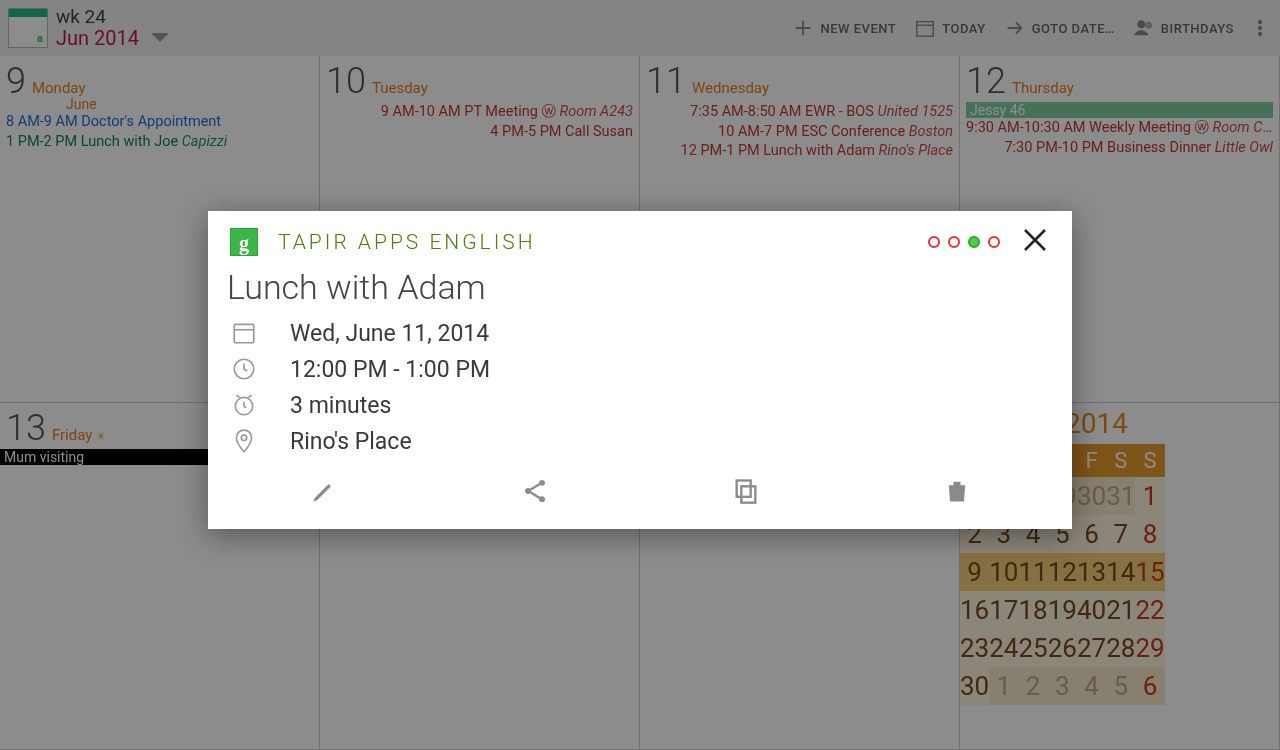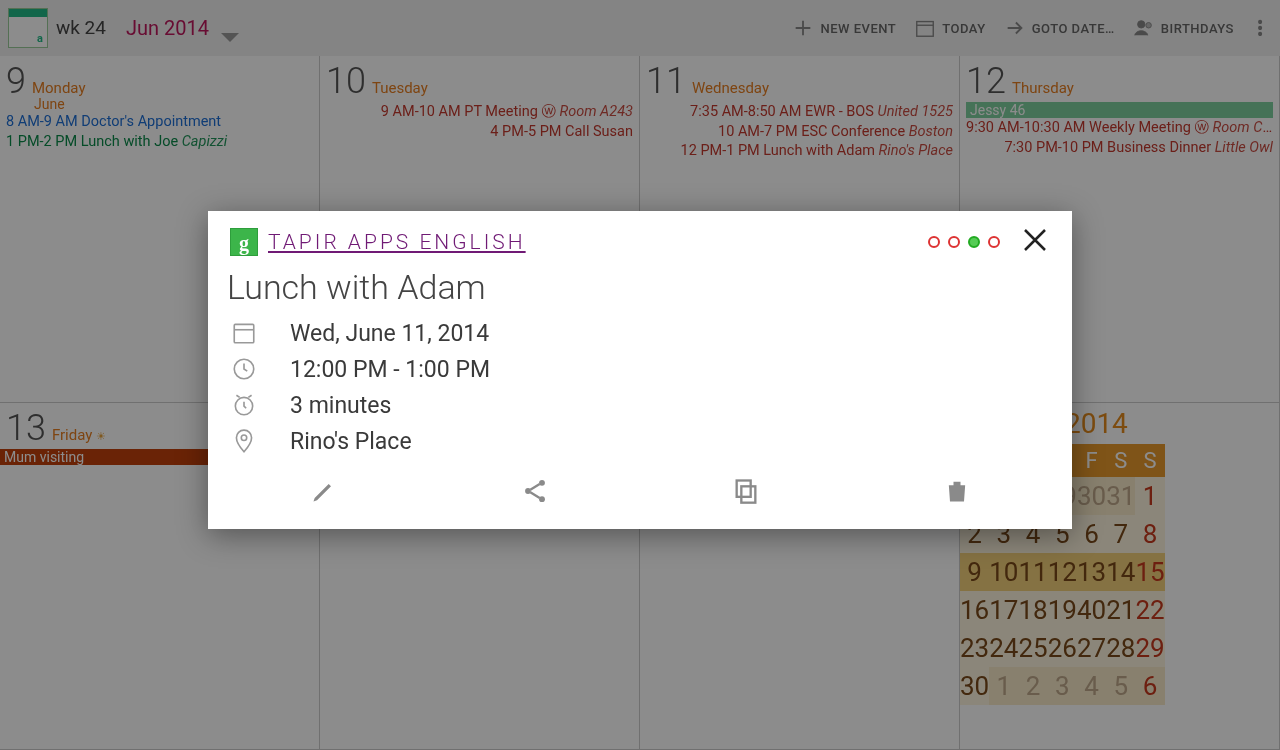--- a/index.html
+++ b/index.html
@@ -2,66 +2,66 @@
 <html><head>
 <meta charset="utf-8">
 <style>
 * { margin:0; padding:0; box-sizing:border-box; font-family:"Roboto","Helvetica Neue",Arial,sans-serif; }
 body { width:1280px; height:750px; overflow:hidden; background:#5e5e5e; position:relative; }
 
 .toolbar { position:absolute; top:0; left:0; right:0; height:56px; background:#f0f0f0; display:flex; align-items:center; padding:0 8px; }
 .cal-icon { width:40px; height:40px; background:#fff; border:1px solid #9c9; position:relative; margin-right:8px; }
 .cal-icon::before { content:""; position:absolute; top:0; left:0; right:0; height:8px; background:#2b8; }
 .cal-icon::after { content:"a"; position:absolute; bottom:2px; right:4px; font-size:11px; font-weight:bold; color:#2b8; }
-.wk-block { display:flex; flex-direction:row; line-height:1.15;gap:20px; }
+.wk-block { display:flex; flex-direction:column; line-height:1.15; }
 .wk-line { font-size:19px; color:#444; }
 .wk-sub { font-size:20px; color:#be185d; }
 .spinner-tri { width:0; height:0; border-left:9px solid transparent; border-right:9px solid transparent; border-top:9px solid #999; margin-left:12px; margin-top:18px; }
 
 .tb-btn { display:flex; align-items:center; gap:6px; margin-left:18px; color:#666; font-size:13px; font-weight:500; letter-spacing:.5px; cursor:pointer; }
 .tb-btn svg { width:22px; height:22px; stroke:#888; fill:#888; }
 .tb-spacer { flex:1; }
 .overflow-dots { width:24px; text-align:center; color:#888; font-size:20px; line-height:6px; letter-spacing:0; margin-left:14px; cursor:pointer;}
 .overflow-dots span{display:block;height:6px;}
 
 
 .week { position:absolute; top:56px; left:0; right:0; bottom:0; display:grid; grid-template-columns:repeat(4,1fr); grid-template-rows:1fr 1fr; background:#fff; }
 .cell { border-right:1px solid #ccc; border-bottom:1px solid #ccc; padding:4px 6px; overflow:hidden; }
 .day-head { display:flex; align-items:baseline; gap:6px; }
 .dnum { font-size:36px; color:#555; font-weight:300; }
 .dname { font-size:15px; color:#e67e22; }
-.dmonth { font-size:14px; color:#e67e22; display:block; margin-top:-6px; margin-left:28px;}
+.dmonth { font-size:14px; color:#e67e22; display:block; margin-top:-6px; margin-left:60px;}
 .ev { font-size:14.5px; line-height:1.35; white-space:nowrap; overflow:hidden; text-overflow:ellipsis; }
 .ev.blue { color:#1e6fd6; }
 .ev.green { color:#0a8a4a; }
 .ev.red { color:#c43a2f;text-align:right; }
 .ev .loc { font-style:italic; opacity:.9; }
 .allday-bday { background:#7fcf9f; color:#fff; padding:0 4px; font-size:14px;}
-.allday-green { background:#c2410c; color:#fff; padding:0 4px; font-size:14px; margin:0 -6px;}
+.allday-green { background:#000000; color:#fff; padding:0 4px; font-size:14px; margin:0 -6px;}
 .sun-marker{font-size:11px;color:#e8a23a;}
 
 
 .mini { position:absolute; padding:0; }
 .mini .title { text-align:center; font-size:28px; color:#e38b1e; font-weight:400; padding:4px 0;}
 .mini table { width:100%; border-collapse:collapse; }
 .mini th { background:#e89a2d; color:#fff; font-size:22px; font-weight:400; padding:4px 0;}
 .mini td { text-align:center; font-size:26px; color:#7a4a1a; padding:4px 0;}
 .mini td.other { color:#bfa88a; background:#f7e9c9;}
 .mini td.sun { color:#c63a1e; }
 .mini tr.cur td { background:#f3cf7b; }
 .mini td.bg { background:#fdf4de; }
 
 
 .dimmer { position:absolute; inset:0; background:rgba(0,0,0,.45); }
 
 
 .dialog { position:absolute; left:208px; top:211px; width:864px; background:#fff; box-shadow:0 6px 28px rgba(0,0,0,.4); }
 .dlg-head { display:flex; align-items:center; padding:14px 22px 4px 22px; }
 .g-badge { width:28px; height:28px; background:#3cb54a; color:#fff; font-family:Georgia,serif; font-size:20px; font-weight:bold; text-align:center; line-height:28px; border:1px solid #2e9e3c;}
-.acct { margin-left:10px; letter-spacing:3px; font-size:21px; color:#701a75; font-weight:300;text-decoration:underline;}
+.acct { margin-left:20px; letter-spacing:3px; font-size:21px; color:#4d7c0f; font-weight:300;}
 .dots3 { margin-left:auto; display:flex; gap:8px; align-items:center;}
 .dot { width:12px; height:12px; border-radius:50%; border:2px solid; }
 .dot.r{border-color:#d33; background:#fff;} .dot.r2{border-color:#d33; background:#fff;}
 .dot.g{border-color:#2a2; background:#5c5;}
 .close-x { margin-left:20px; cursor:pointer; }
 .close-x svg{width:30px;height:30px;stroke:#222;stroke-width:2;}
 .dlg-title { font-size:34px; color:#444; font-weight:300; padding:4px 22px 8px 19px;}
 .dlg-row { display:flex; align-items:center; gap:32px; padding:4px 22px; font-size:23px; color:#3a3a3a;}
 .dlg-row .ico { width:28px; height:28px; display:flex; align-items:center; justify-content:center; color:#888;}
 .dlg-row .ico svg{width:26px;height:26px;stroke:#999;fill:none;stroke-width:1.5;}

